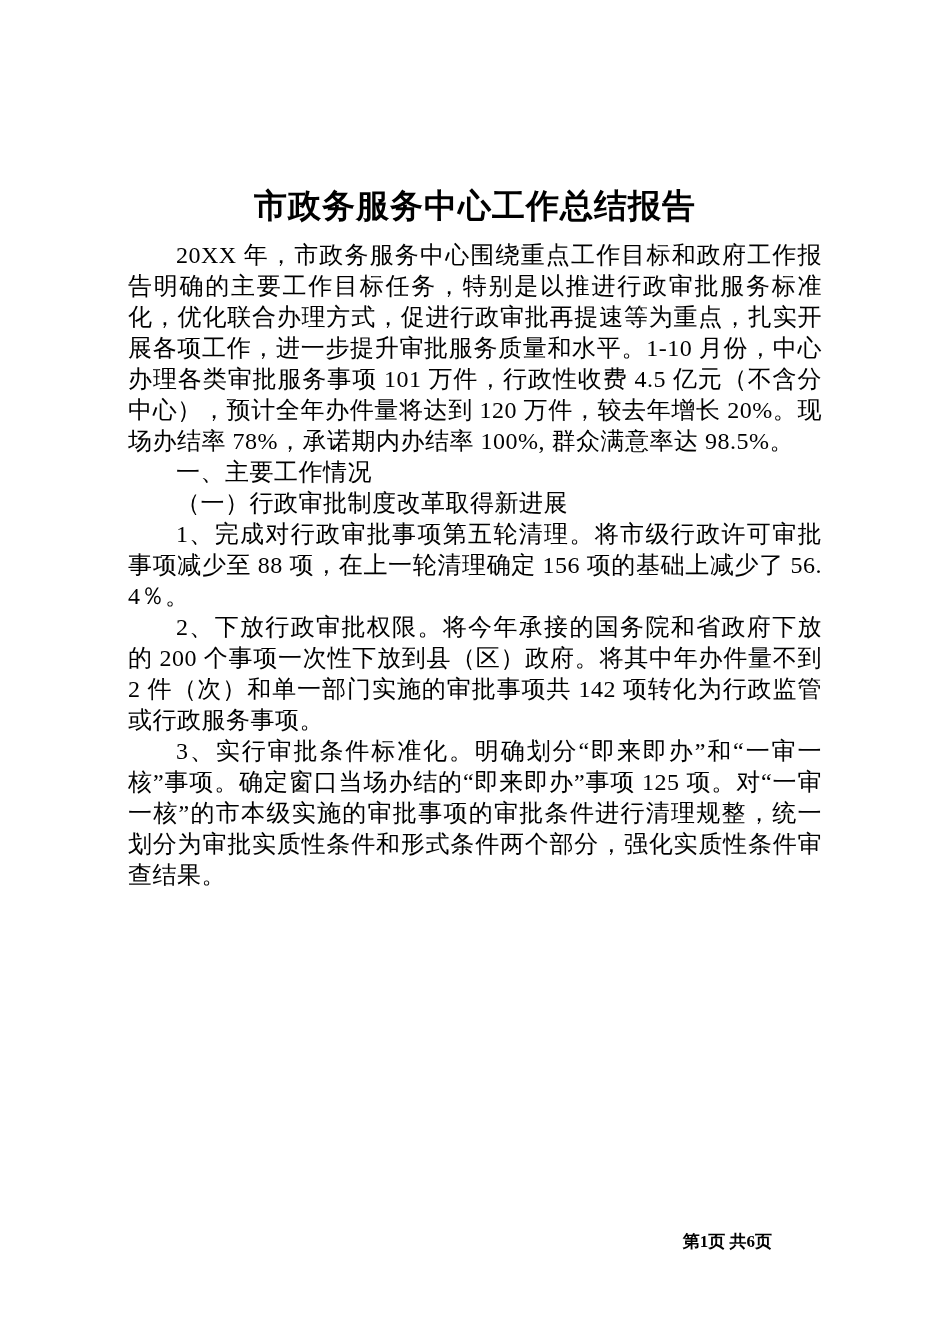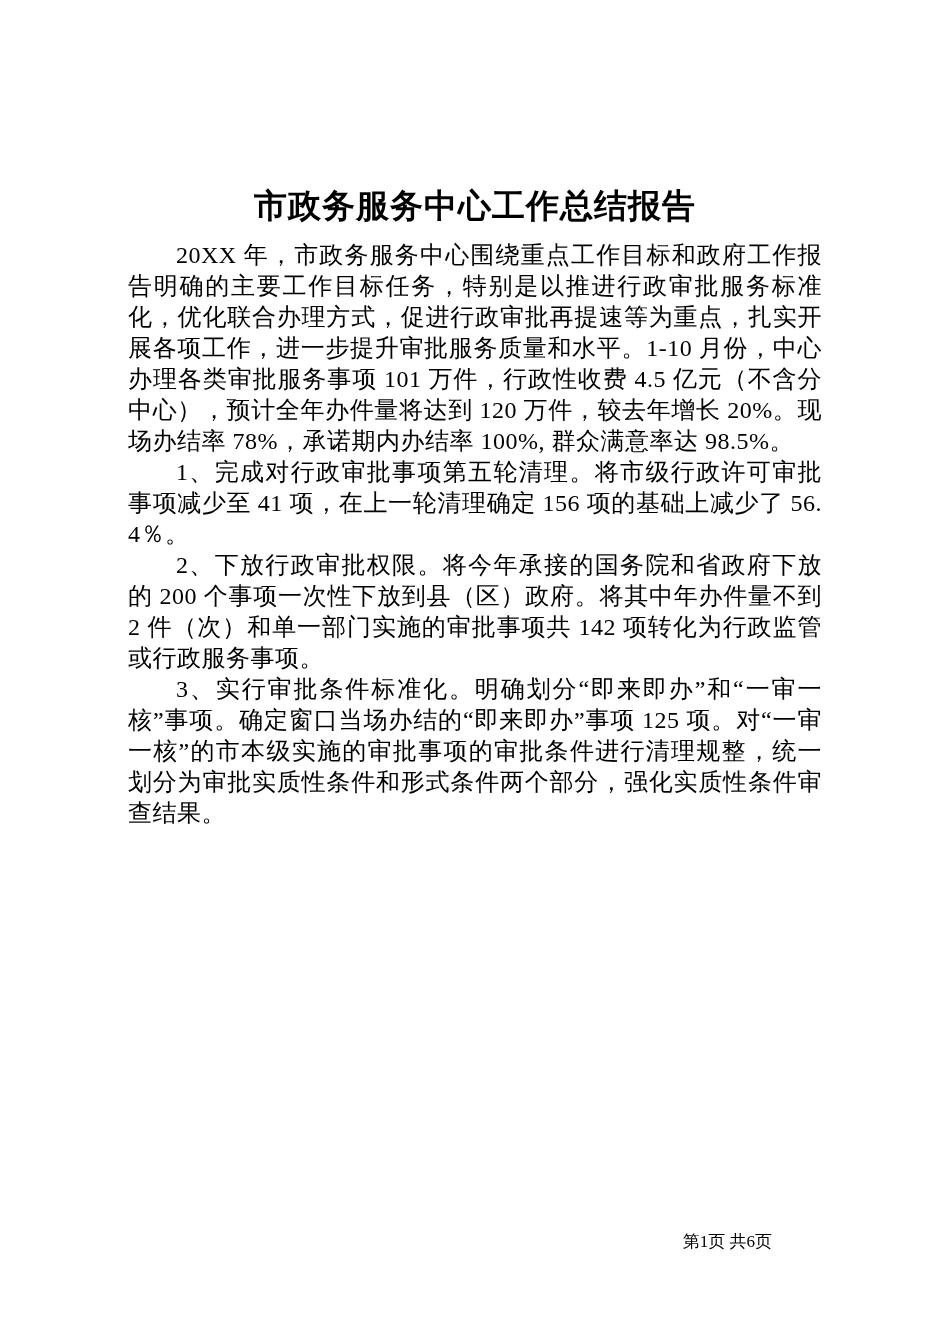--- a/index.html
+++ b/index.html
@@ -35,27 +35,30 @@
     word-break: break-all;
     letter-spacing: 0.5px;
   }
   .footer {
     position: absolute;
     bottom: 92px;
     right: 178px;
     font-size: 17px;
     line-height: 20px;
     font-family: "Liberation Serif", "DejaVu Serif", serif;
+    font-weight: bold;
   }
 </style>
 </head>
 <body>
 
 <div class="page">
   <h1 class="doc-title">市政务服务中心工作总结报告</h1>
 
   <p class="para">20XX 年，市政务服务中心围绕重点工作目标和政府工作报告明确的主要工作目标任务，特别是以推进行政审批服务标准化，优化联合办理方式，促进行政审批再提速等为重点，扎实开展各项工作，进一步提升审批服务质量和水平。1-10 月份，中心办理各类审批服务事项 101 万件，行政性收费 4.5 亿元（不含分中心），预计全年办件量将达到 120 万件，较去年增长 20%。现场办结率 78%，承诺期内办结率 100%, 群众满意率达 98.5%。</p>
-  <p class="para">1、完成对行政审批事项第五轮清理。将市级行政许可审批事项减少至 41 项，在上一轮清理确定 156 项的基础上减少了 56.4％。</p>
+  <p class="para">一、主要工作情况</p>
+  <p class="para">（一）行政审批制度改革取得新进展</p>
+  <p class="para">1、完成对行政审批事项第五轮清理。将市级行政许可审批事项减少至 88 项，在上一轮清理确定 156 项的基础上减少了 56.4％。</p>
   <p class="para">2、下放行政审批权限。将今年承接的国务院和省政府下放的 200 个事项一次性下放到县（区）政府。将其中年办件量不到 2 件（次）和单一部门实施的审批事项共 142 项转化为行政监管或行政服务事项。</p>
   <p class="para">3、实行审批条件标准化。明确划分“即来即办”和“一审一核”事项。确定窗口当场办结的“即来即办”事项 125 项。对“一审一核”的市本级实施的审批事项的审批条件进行清理规整，统一划分为审批实质性条件和形式条件两个部分，强化实质性条件审查结果。</p>
 </div>
 
 <div class="footer">第1页 共6页</div>
 
 </body></html>

